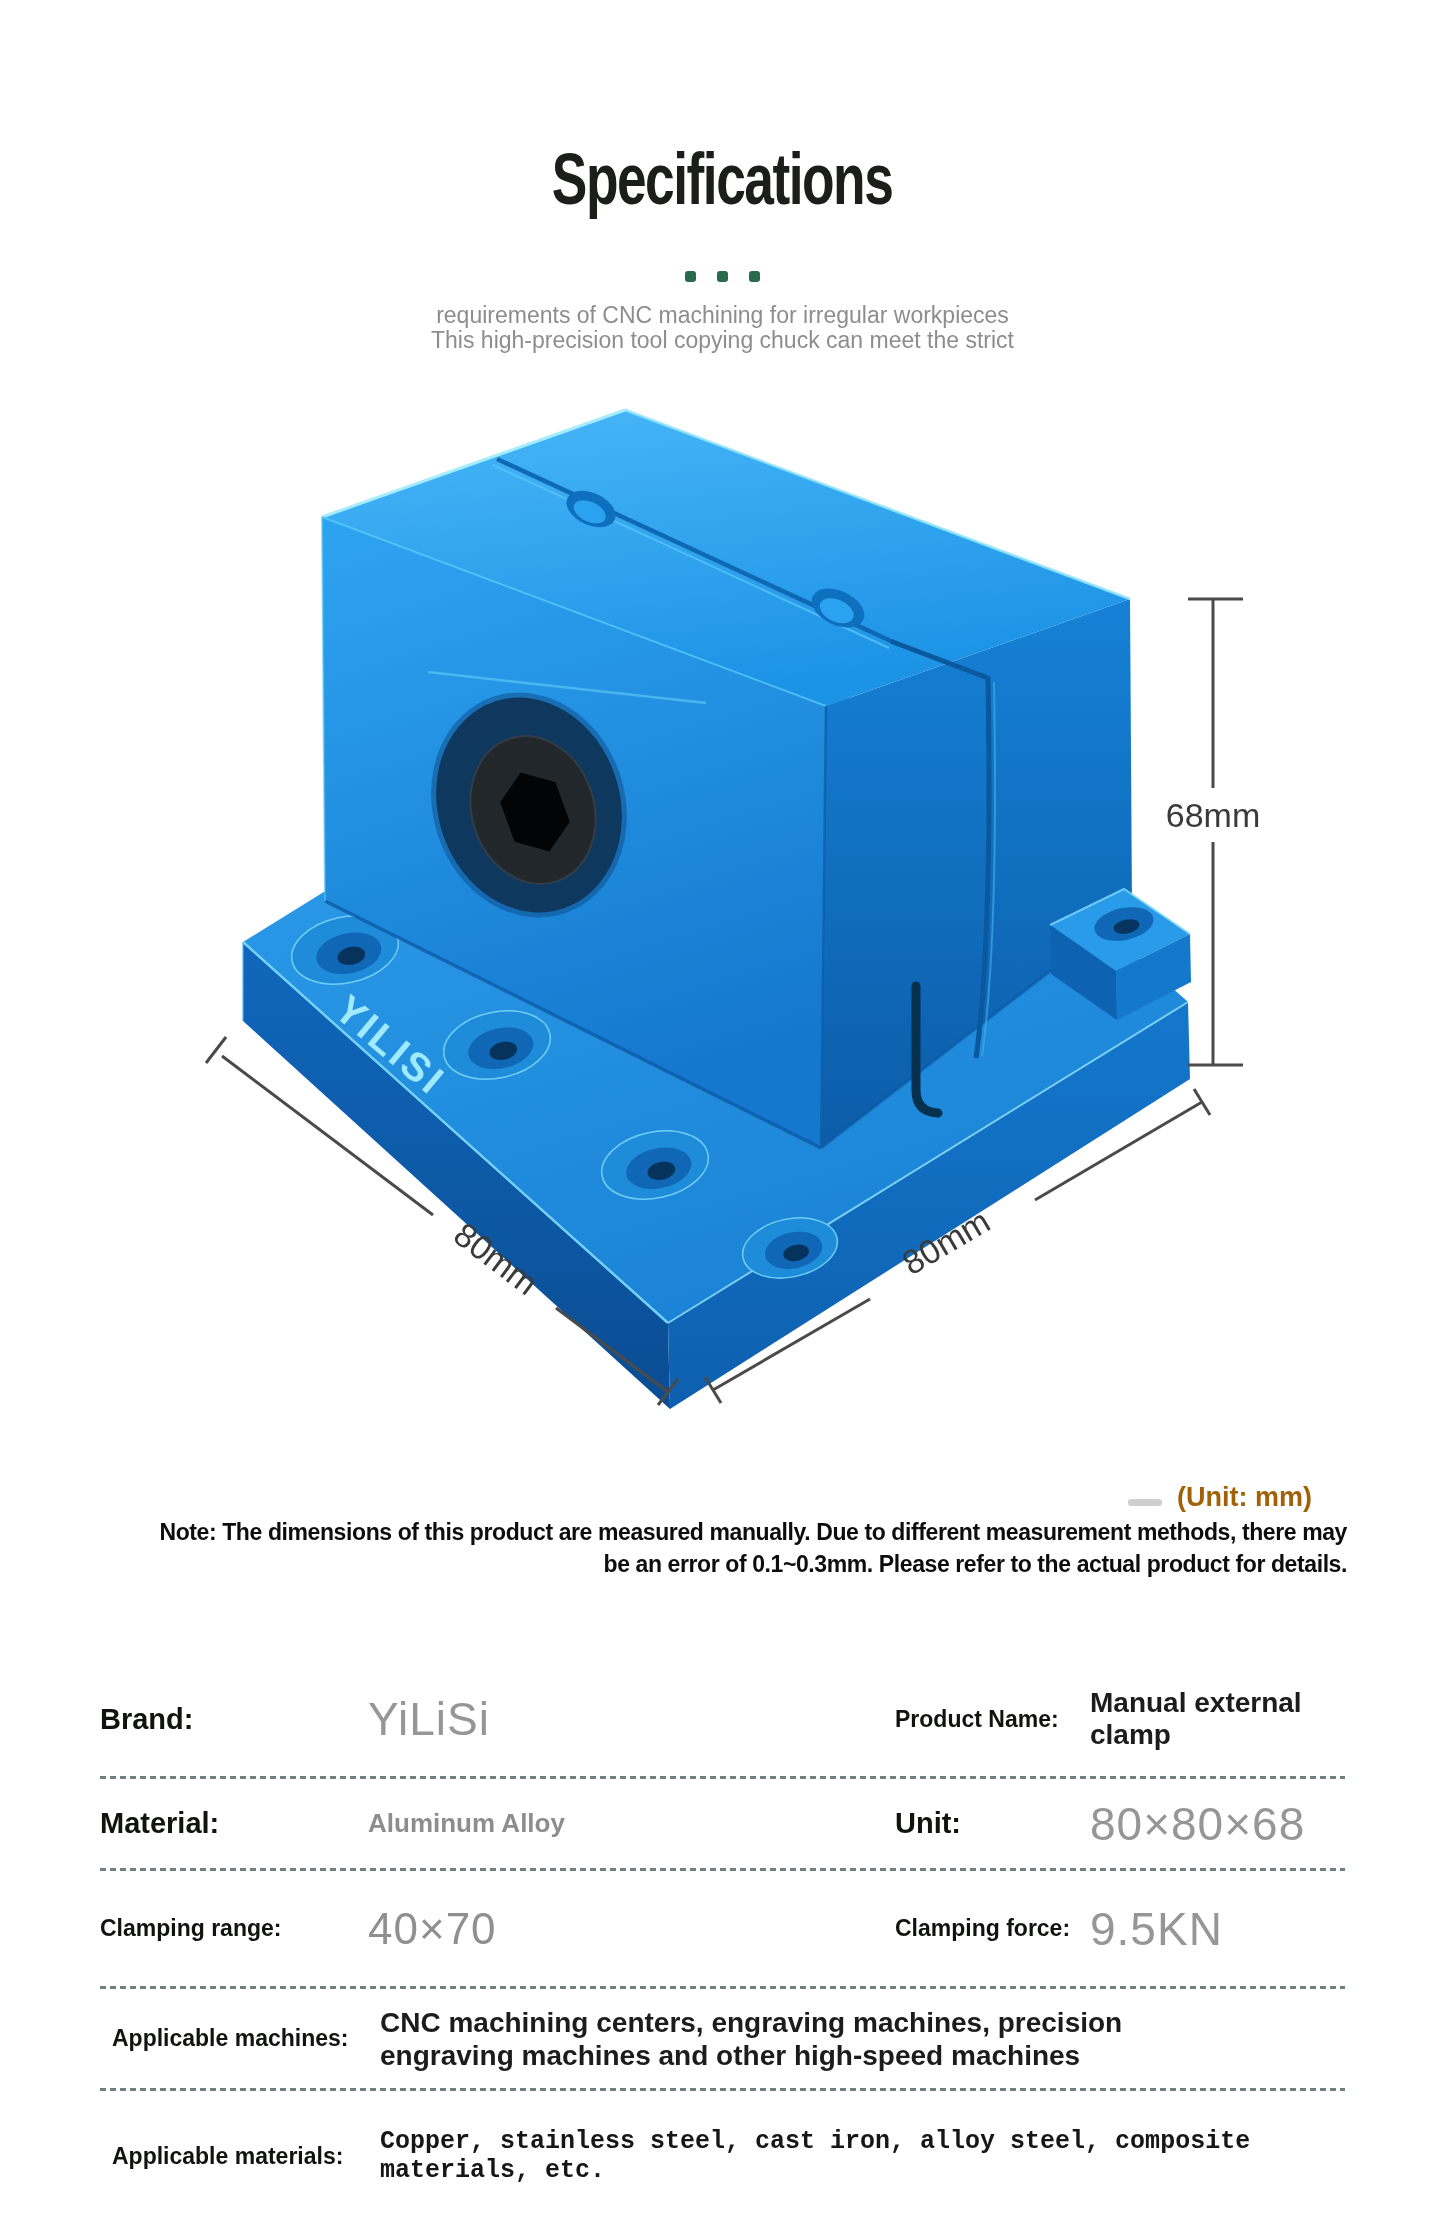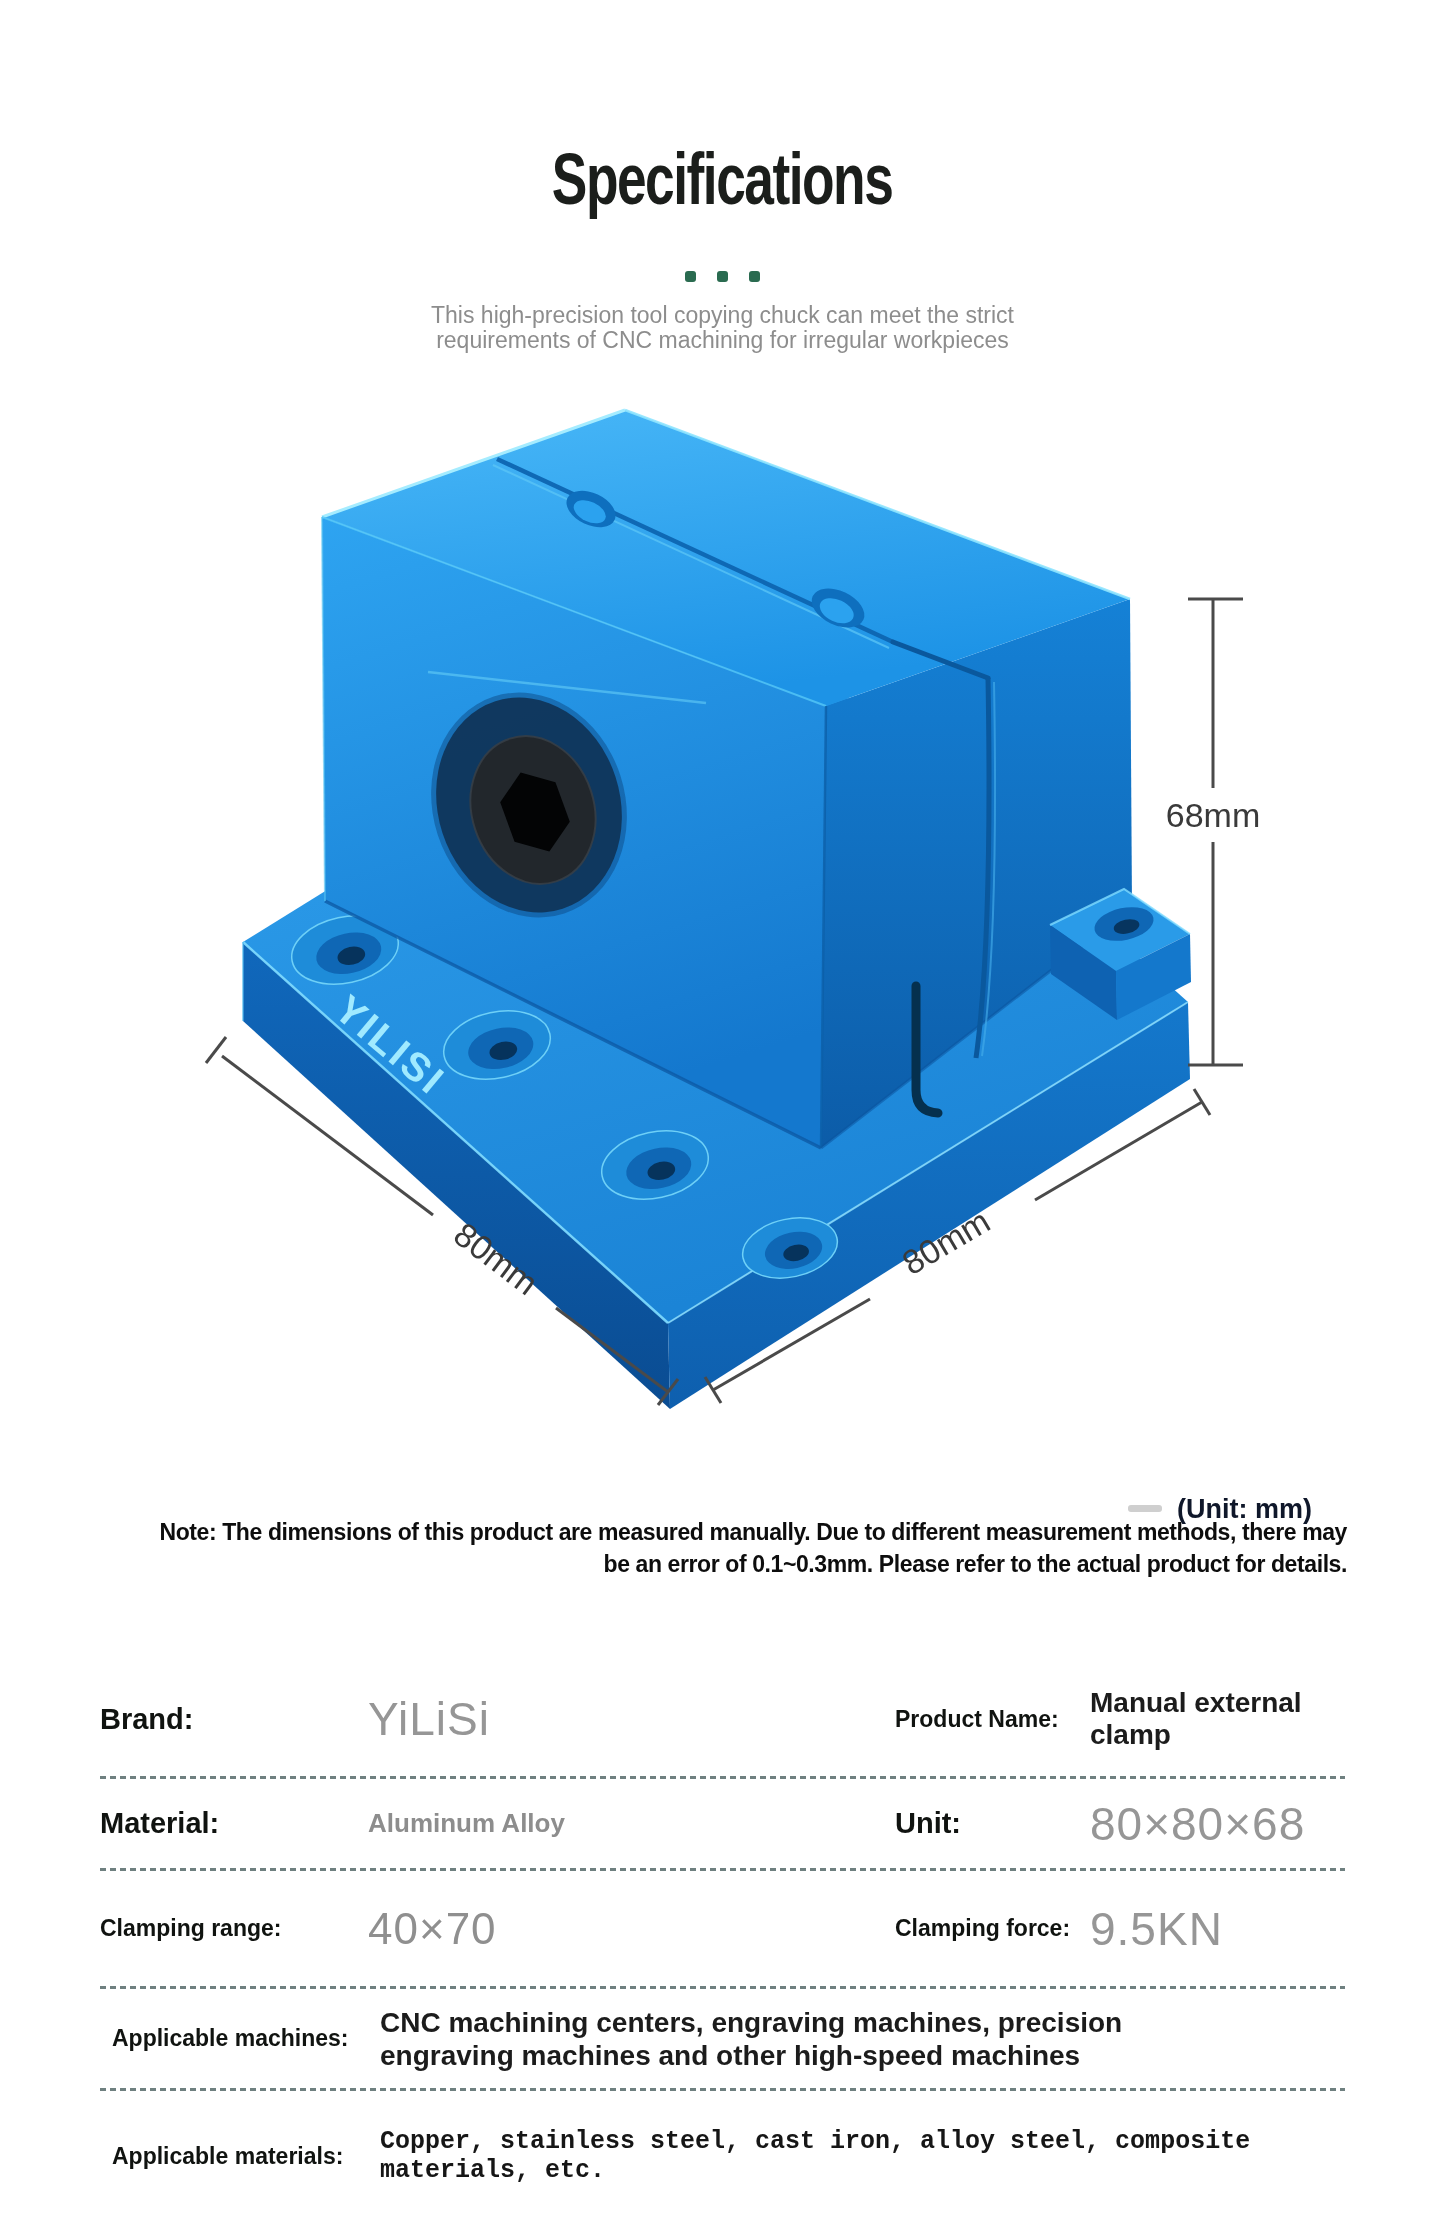--- a/index.html
+++ b/index.html
@@ -22,21 +22,21 @@
     position:absolute;top:303px;left:0;width:100%;text-align:center;
     font-size:23px;line-height:25px;color:#8d8d8d;
   }
   
   .figure-svg{position:absolute;top:0;left:0;width:1445px;height:2237px;}
   
   .unit-line{
     position:absolute;top:1482px;left:1128px;display:flex;align-items:center;gap:15px;
   }
   .unit-dash{width:34px;height:7px;border-radius:3px;background:#cfcfcf;margin-top:10px;}
-  .unit-text{font-size:27px;font-weight:700;color:#0f172a;margin-top:12px;}
+  .unit-text{font-size:27px;font-weight:700;color:#a16207;}
   .note{
     position:absolute;top:1516px;left:85px;width:1262px;text-align:right;
     font-size:23px;font-weight:700;letter-spacing:-.4px;line-height:32px;color:#0d0d0d;
   }
   .note div{white-space:nowrap;}
   
   .spec-table{position:absolute;top:1662px;left:100px;width:1245px;height:530px;}
   .spec-row{position:absolute;left:0;width:100%;display:grid;align-items:center;}
   .cols4{grid-template-columns:268px 527px 195px 1fr;}
   .cols2{grid-template-columns:268px 1fr;margin-left:12px;}
@@ -60,22 +60,22 @@
 
   <div class="title">
     <span>Specifications</span>
   </div>
   <div class="dots">
     <span class="dot"></span>
     <span class="dot"></span>
     <span class="dot"></span>
   </div>
   <div class="subtitle">
+    <div>requirements of CNC machining for irregular workpieces</div>
     <div>This high-precision tool copying chuck can meet the strict</div>
-    <div>requirements of CNC machining for irregular workpieces</div>
   </div>
 
   <svg class="figure-svg" viewBox="0 0 1445 2237">
     <defs>
       <linearGradient id="gTop" x1="0" y1="0" x2="0.35" y2="1">
         <stop offset="0" stop-color="#49B8F8"></stop>
           <stop offset="1" stop-color="#1D93E6"></stop>
       </linearGradient>
       <linearGradient id="gFront" x1="0" y1="0" x2="0.25" y2="1">
         <stop offset="0" stop-color="#2EA4F1"></stop>

